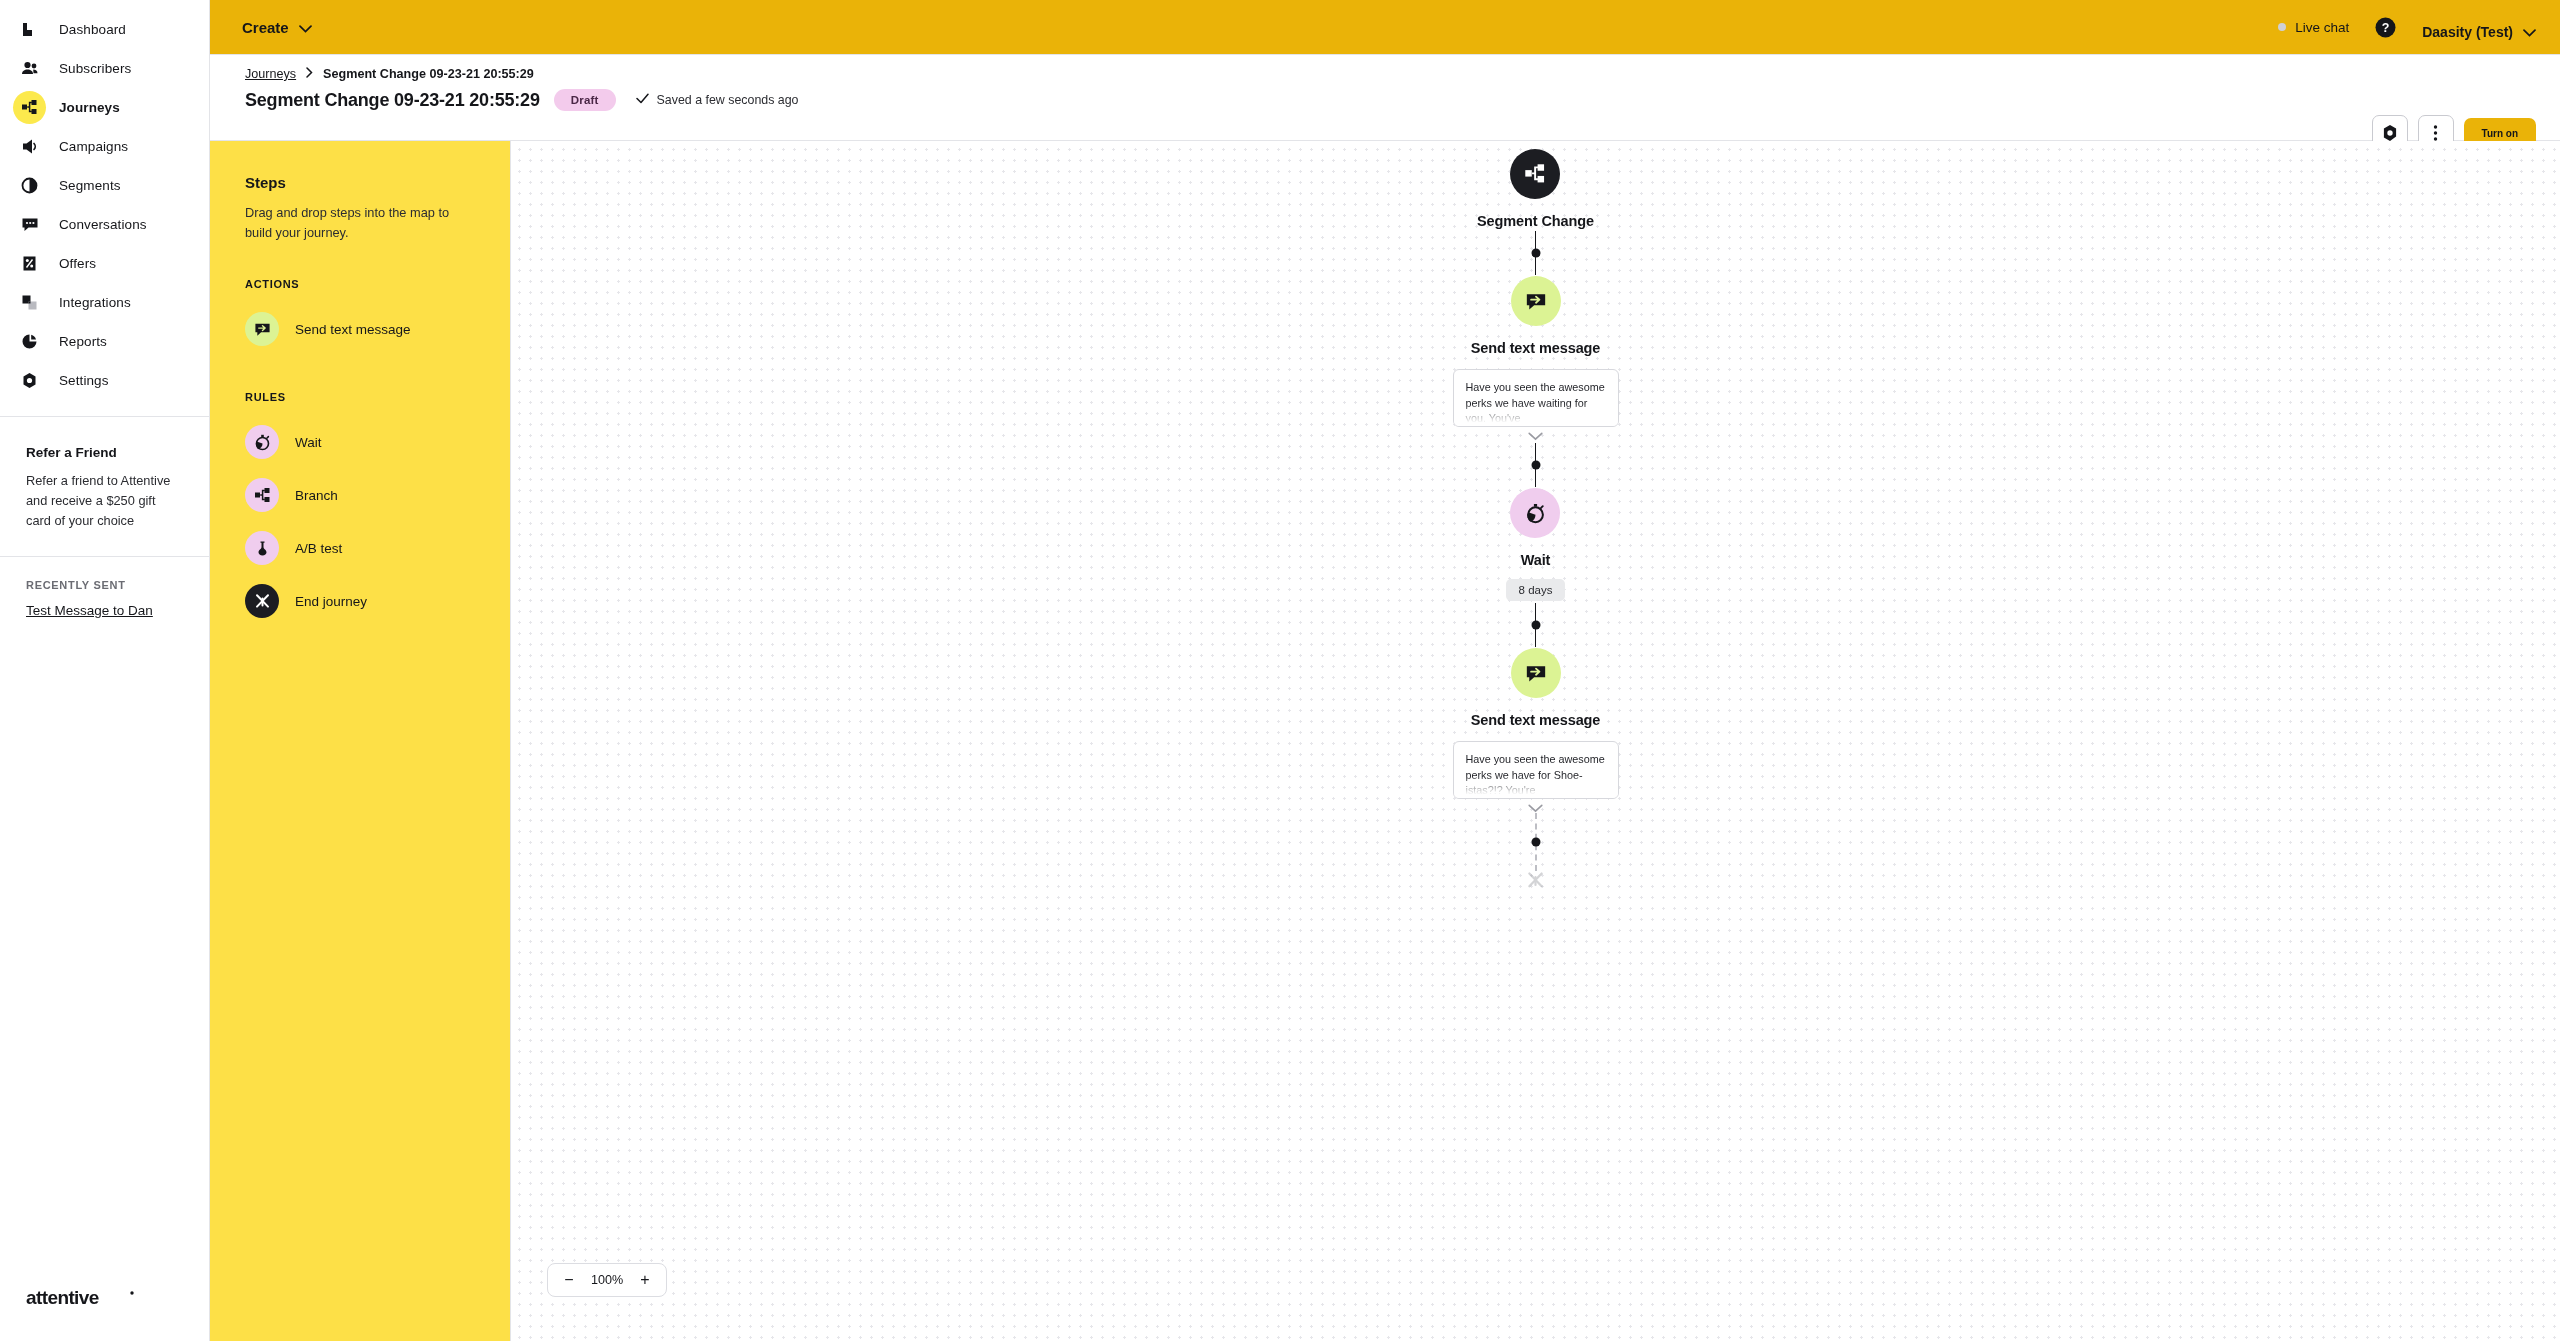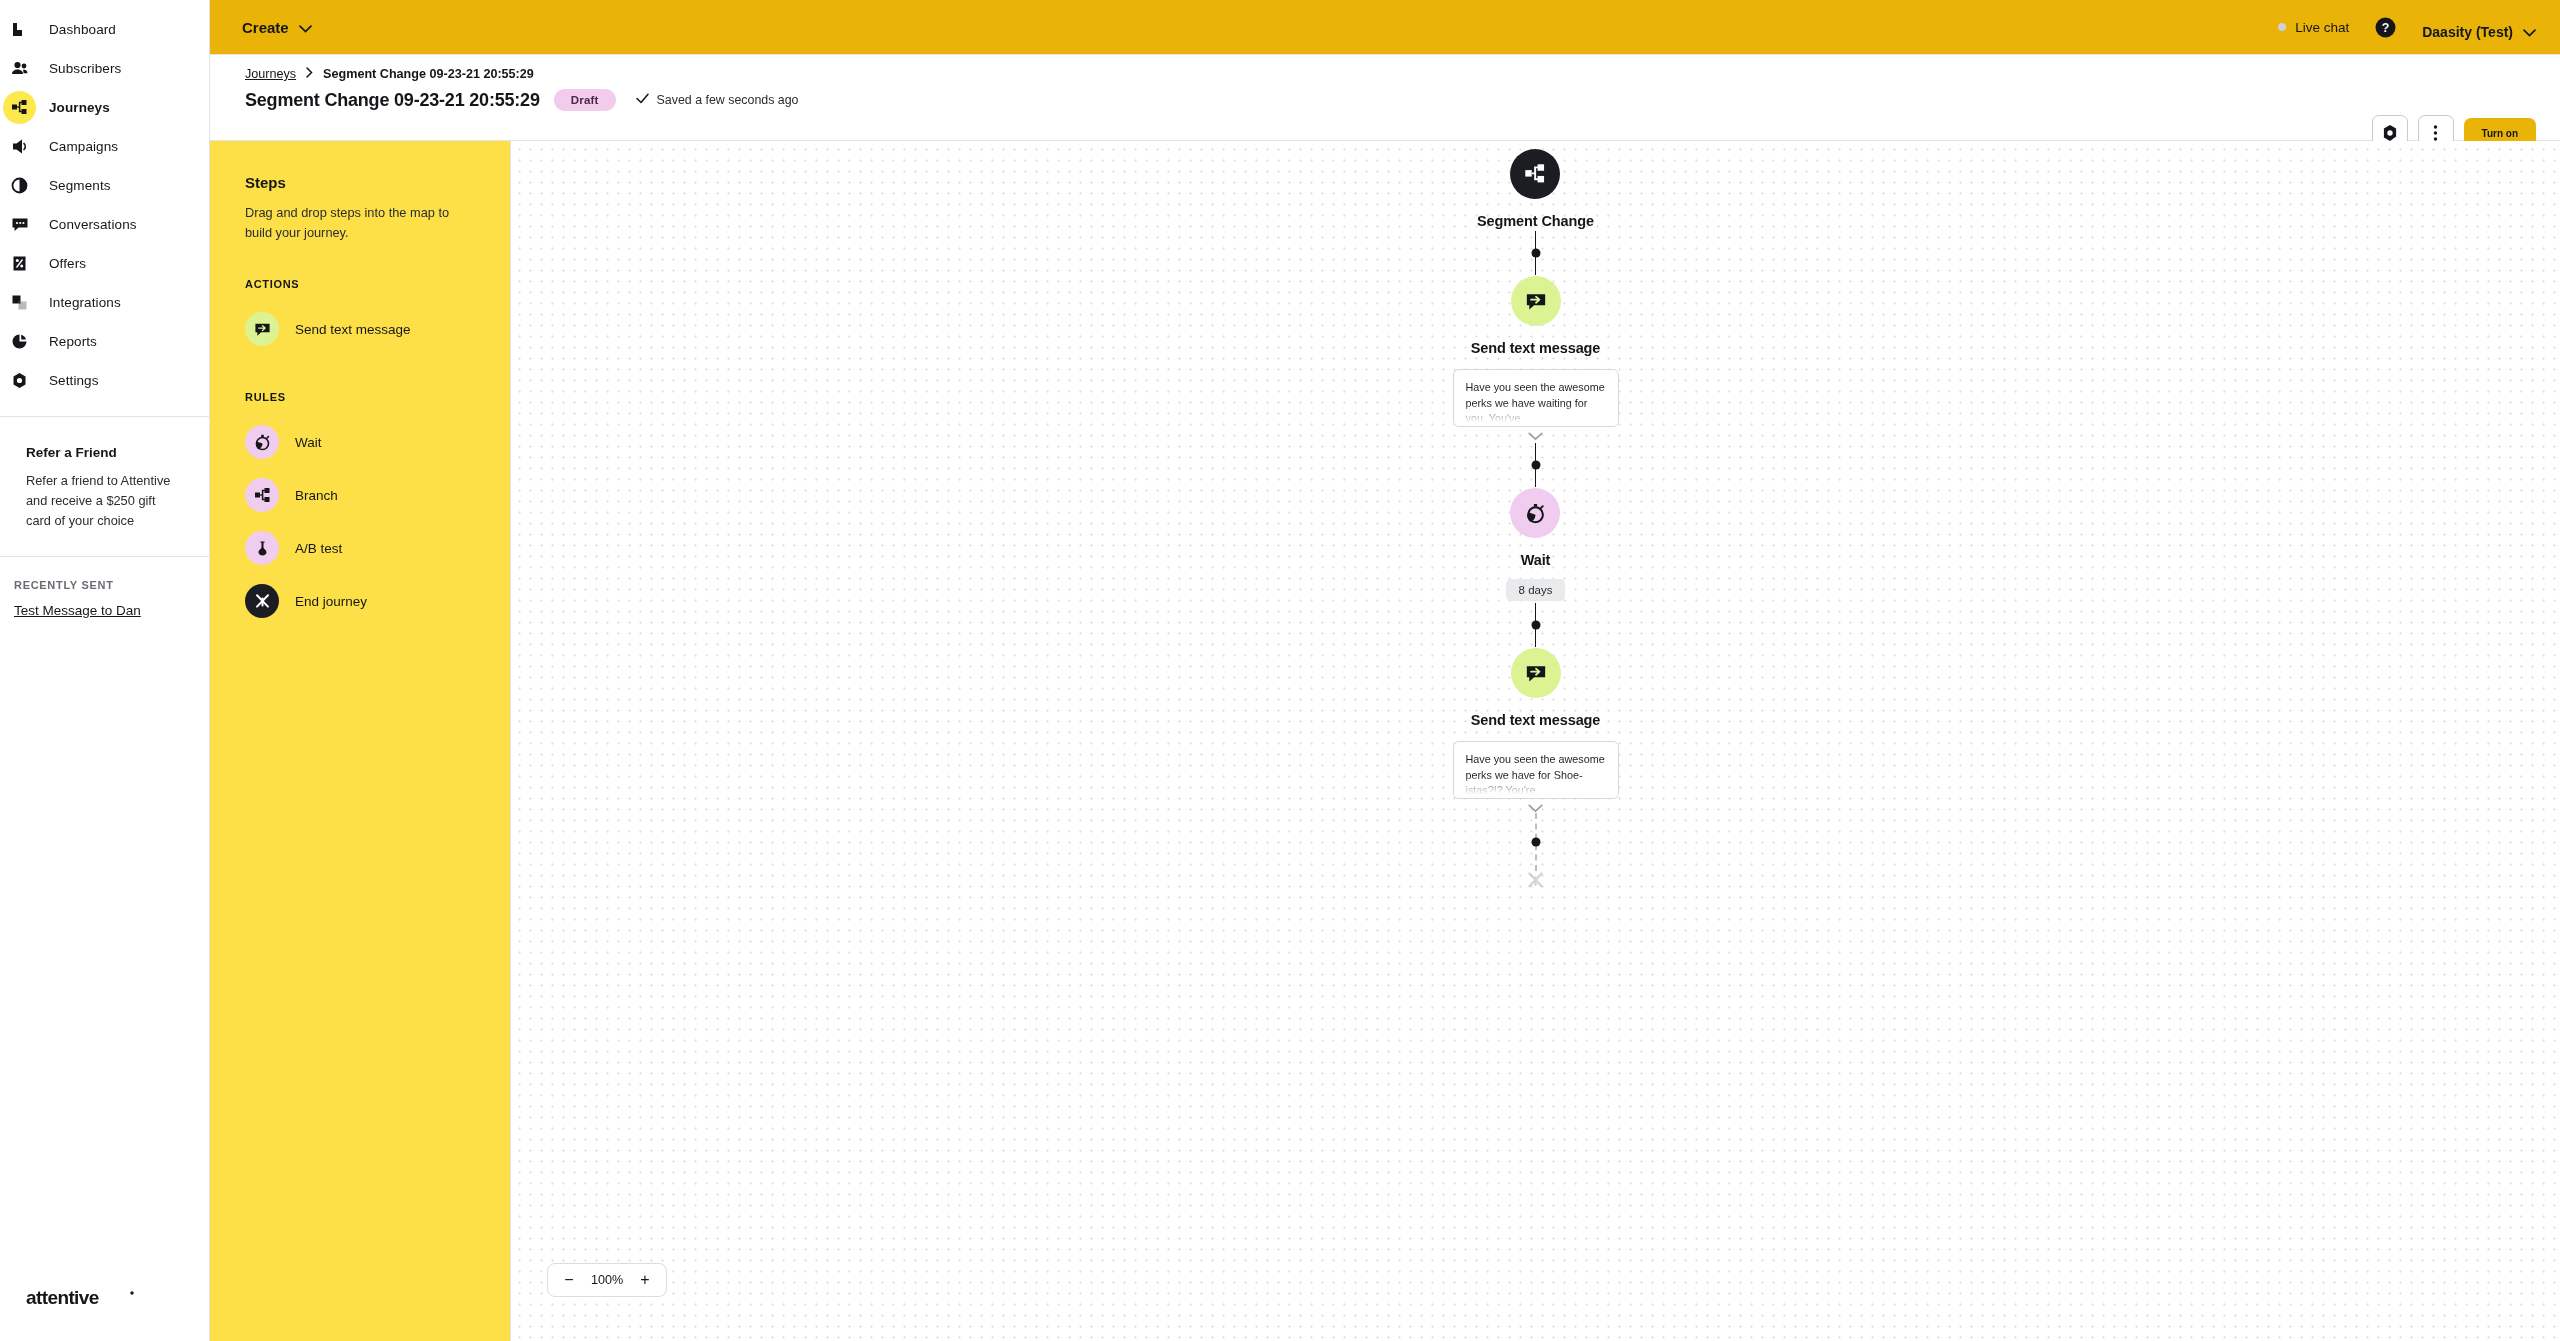--- a/index.html
+++ b/index.html
@@ -17,21 +17,21 @@
     width: 210px; height: 1341px;
     border-right: 1px solid #e3e4e8;
     background: #fff;
     display: flex; flex-direction: column;
     flex: 0 0 210px;
     position: relative;
   }
   .nav { padding-top: 10px; }
   .nav-item {
     display: flex; align-items: center;
-    height: 39px; padding-left: 3px;
+    height: 39px; padding-left: 13px;
     gap: 13px; cursor: pointer;
   }
   .nav-ico {
     width: 33px; height: 33px;
     border-radius: 50%;
     display: flex; align-items: center; justify-content: center;
     flex: 0 0 33px;
   }
   .nav-ico.active { background: #FCE94D; }
   .nav-label { font-size: 13.5px; color: #15161a; letter-spacing: .1px; }
@@ -39,21 +39,21 @@
 
   .side-divider { height: 1px; background: #e3e4e8; margin: 16px 0 0 0; }
   .refer {
     padding: 26px 26px 26px 26px;
   }
   .refer-title {
     font-size: 13.5px; font-weight: bold; 
     display: inline-block; margin-bottom: 11px; cursor: pointer;
   }
   .refer-body { font-size: 12.8px; line-height: 1.55; color: #2b2c31; }
-  .recent { padding: 22px 26px 0 14px; }
+  .recent { padding: 22px 26px 0 26px; }
   .recent-head {
     font-size: 11px; font-weight: bold; letter-spacing: .7px;
     color: #6b6c73; margin-bottom: 12px;
   }
   .recent-link { font-size: 13.5px; text-decoration: underline; cursor: pointer; color: #15161a; }
   .brand { position: absolute; bottom: 27px; left: 26px; }
 
   
   .main { flex: 1; display: flex; flex-direction: column; min-width: 0; }
 

